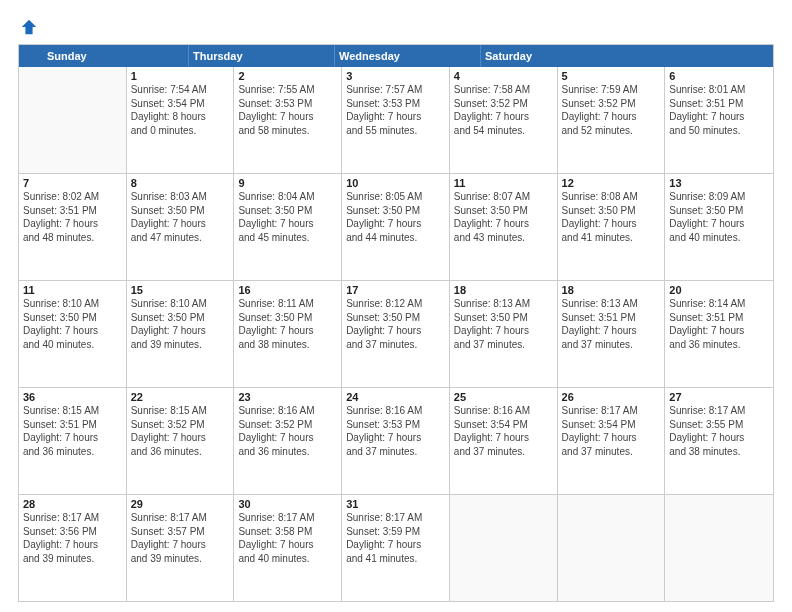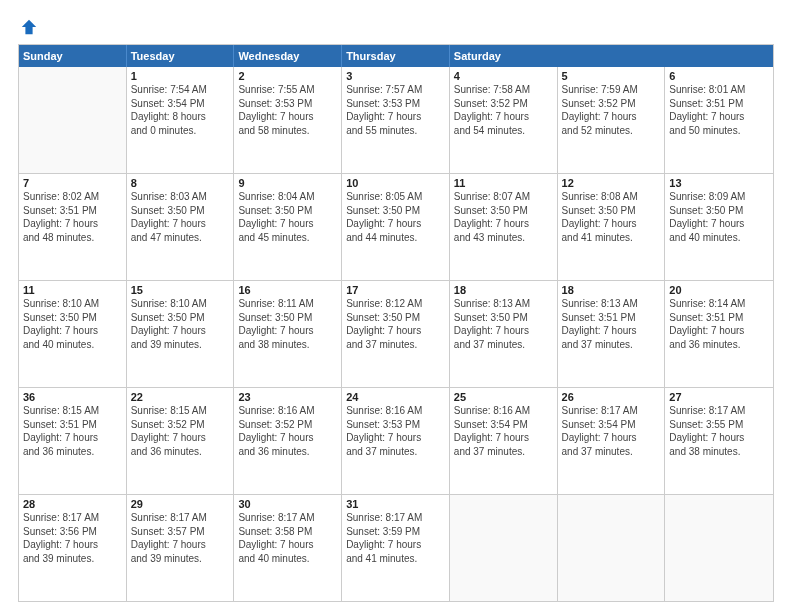--- a/index.html
+++ b/index.html
@@ -60,22 +60,23 @@
       color: #555;
     }
     .calendar {
       flex: 1;
       display: flex;
       flex-direction: column;
       border: 1px solid #ccc;
     }
     .cal-header {
       display: grid;
-      grid-template-columns: repeat(7, 1fr);
+      grid-template-columns: repeat(5, 1fr);
       background: #2b6cb0;
+      padding-left: 24px;
     }
     .cal-header-cell {
       color: #fff;
       font-size: 11px;
       font-weight: bold;
       padding: 5px 4px;
       text-align: left;
       border-right: 1px solid #4a89cc;
     }
     .cal-header-cell:last-child {
@@ -139,23 +140,22 @@
     </div>
     <div class="title-block">
       <div class="month-title"></div>
       <div class="subtitle"></div>
     </div>
   </div>
 
   <div class="calendar">
     <div class="cal-header">
     <div class="cal-header-cell">Sunday</div>
-        <div class="cal-header-cell">Tuesday</div>
+        <div class="cal-header-cell">Thursday</div>
         <div class="cal-header-cell">Wednesday</div>
-        <div class="cal-header-cell">Thursday</div>
         <div class="cal-header-cell">Saturday</div>
       </div>
     <div class="cal-body">
     <div class="cal-row">
           <div class="cal-cell empty"></div>
           <div class="cal-cell">
             <span class="day-number">1</span>
             <div class="cell-info">Sunrise: 7:54 AM<br>Sunset: 3:54 PM<br>Daylight: 8 hours<br>and 0 minutes.</div>
           </div>
           <div class="cal-cell">

